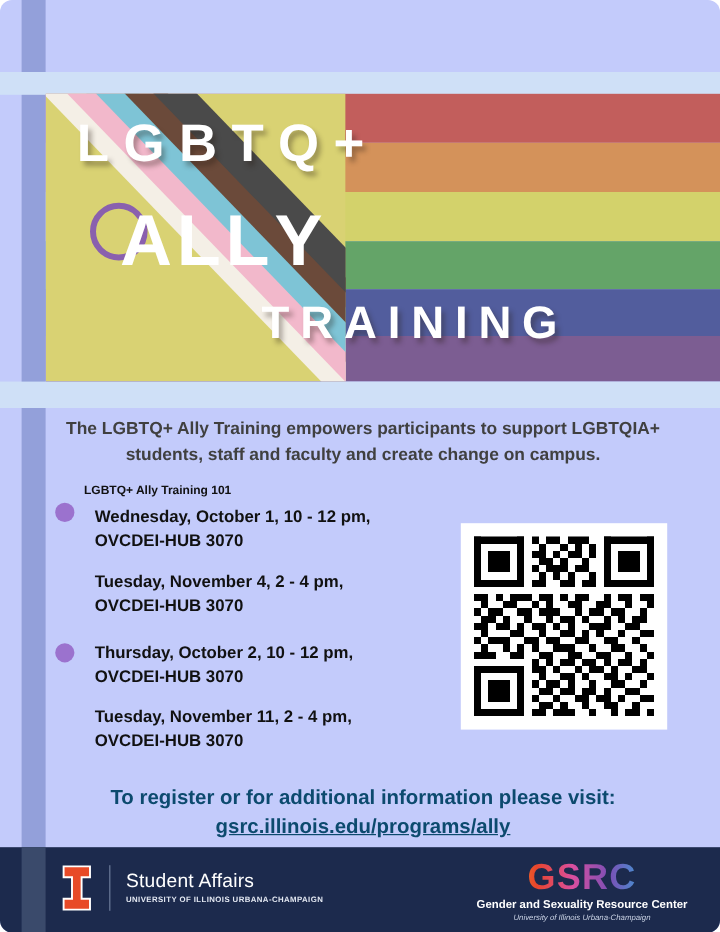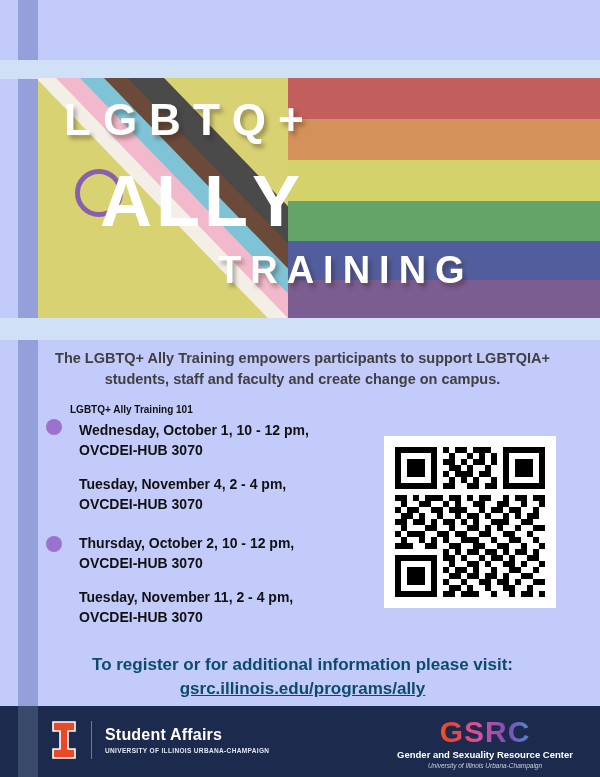--- a/index.html
+++ b/index.html
@@ -9,20 +9,21 @@
   }
   body {
     font-family: "Liberation Sans", sans-serif;
   }
   .poster {
     position: relative;
     width: 600px;
     height: 777px;
     overflow: hidden;
     background: #c3cbfb;
+    border-radius: 10px;
   }
 
   
   .bg-vbar {
     position: absolute;
     left: 18px;
     top: 0;
     width: 20px;
     height: 706px;
     background: #93a0da;
@@ -103,21 +104,21 @@
     font-weight: 700;
     letter-spacing: 12px;
     color: #ffffff;
     text-shadow: 3px 4px 4px rgba(40,30,20,0.35);
     font-family: "Liberation Sans", sans-serif;
   }
   .t-ally {
     position: absolute;
     left: 100px;
     top: 155px;
-    font-size: 72px;
+    font-size: 60px;
     line-height: 92px;
     font-weight: 700;
     letter-spacing: 4px;
     font-family: "Liberation Sans", sans-serif;
     white-space: nowrap;
   }
   .t-ally span {
     position: relative;
     color: #ffffff;
     display: inline-block;
@@ -251,21 +252,21 @@
   }
   .ua-div {
     width: 1px;
     height: 38px;
     background: #6b7a99;
     margin: 0 13px;
   }
   .ua-name {
     color: #ffffff;
     font-size: 16px;
-    font-weight: 700;
+    font-weight: 400;
     line-height: 18px;
     letter-spacing: 0.2px;
   }
   .ua-sub {
     color: #e3e8f2;
     font-size: 6.5px;
     font-weight: 700;
     letter-spacing: 0.35px;
     margin-top: 3px;
   }

